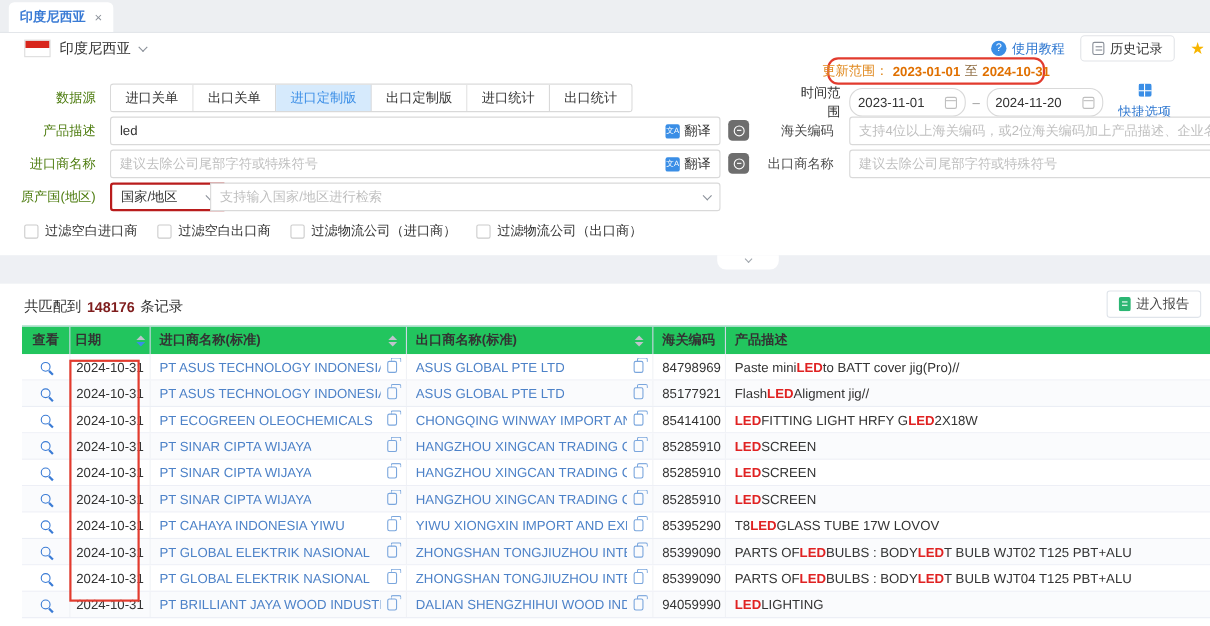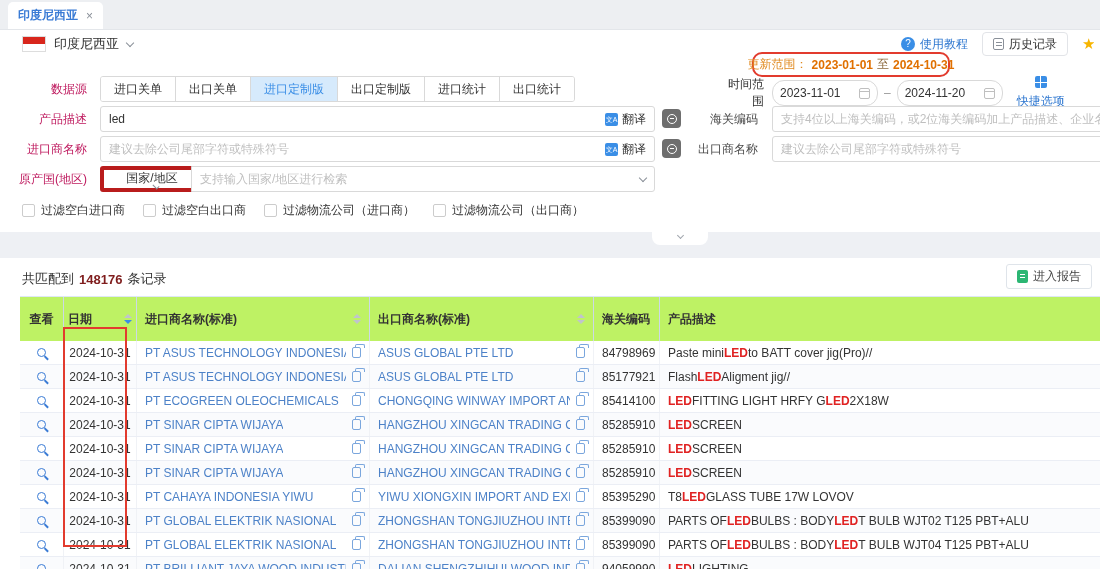--- a/index.html
+++ b/index.html
@@ -20,21 +20,21 @@
   .toolbar-right { position:absolute; right:6px; top:0; height:28px; display:flex; align-items:center; gap:14px; }
   .tutorial { display:flex; align-items:center; gap:5px; color:#2e77d0; cursor:pointer; }
   .ico-circle { width:14px; height:14px; border-radius:50%; background:#3a8ee6; color:#fff; font-size:10px; line-height:14px; text-align:center; }
   .history-btn { display:flex; align-items:center; gap:5px; height:24px; padding:0 10px; background:#fff; border:1px solid #e2e4e8; border-radius:4px; cursor:pointer; color:#333; }
   .ico-history { width:11px; height:12px; border:1px solid #8a9099; border-radius:2px; position:relative; }
   .ico-history::before { content:''; position:absolute; left:2px; top:3px; width:6px; height:1px; background:#8a9099; box-shadow:0 3px 0 #8a9099; }
   .star { color:#f7b500; font-size:15px; width:12px; overflow:hidden; }
 
   
   .search-panel { position:absolute; left:0; top:58px; width:1100px; height:174px; background:#fff; }
-  .flabel { position:absolute; left:0; width:95px; text-align:right; padding-right:8px; line-height:26px; color:#be185d; }
+  .flabel { position:absolute; left:0; width:95px; text-align:right; padding-right:8px; line-height:26px; color:#4d7c0f; }
   .flabel-r { position:absolute; left:640px; width:126px; text-align:right; padding-right:8px; line-height:26px; color:#4a4a4a; }
 
   .ds-tabs { position:absolute; left:100px; top:18px; display:flex; border:1px solid #d9d9d9; border-radius:3px; overflow:hidden; }
   .ds-tab { padding:0 13px; height:24px; line-height:24px; background:#fff; border-right:1px solid #d9d9d9; cursor:pointer; color:#333; white-space:nowrap; }
   .ds-tab:last-child { border-right:none; }
   .ds-tab.active { background:#d6eafc; color:#3a8ee6; }
 
   .time-row { position:absolute; left:720px; top:18px; display:flex; align-items:center; }
   .date-box { display:flex; align-items:center; width:106px; height:26px; border:1px solid #d9d9d9; border-radius:12px; padding:0 7px; background:#fff; }
   .date-box input { border:none; outline:none; flex:1; width:70px; font-size:12px; color:#333; font-family:inherit; background:transparent; }
@@ -50,21 +50,21 @@
   .translate { display:flex; align-items:center; gap:4px; flex:none; cursor:pointer; color:#333; }
   .ico-translate { width:13px; height:13px; background:#3a8ee6; border-radius:2px; color:#fff; font-size:7px; line-height:13px; text-align:center; }
   .dark-btn { position:absolute; left:662px; width:19px; height:19px; background:#6e6e6e; border-radius:4px; cursor:pointer; }
   .dark-btn::before { content:''; position:absolute; left:4.5px; top:4.5px; width:8px; height:8px; border:1px solid #fff; border-radius:50%; }
   .dark-btn::after { content:''; position:absolute; left:7.5px; top:9px; width:4px; height:1px; background:#fff; }
 
   .txt-input-r { position:absolute; left:772px; width:400px; height:26px; border:1px solid #d9d9d9; border-radius:3px; background:#fff; display:flex; align-items:center; padding:0 8px; }
   .txt-input-r input { border:none; outline:none; flex:1; font-size:12px; color:#333; font-family:inherit; background:transparent; }
   .txt-input-r input::placeholder { color:#bfbfbf; }
 
-  .origin-select { position:absolute; left:100px; top:108px; width:104px; height:26px; border:4px solid #b91c1c; border-radius:3px 0 0 3px; display:flex; align-items:center; justify-content:space-between; padding:0 8px; background:#fff; cursor:pointer;flex-direction:column; }
+  .origin-select { position:absolute; left:100px; top:108px; width:104px; height:26px; border:2px solid #b91c1c; border-radius:3px 0 0 3px; display:flex; align-items:center; justify-content:space-between; padding:0 8px; background:#fff; cursor:pointer; }
   .origin-input { position:absolute; left:191px; top:108px; width:464px; height:26px; border:1px solid #d9d9d9; border-radius:0 3px 3px 0; display:flex; align-items:center; padding:0 8px; background:#fff; }
   .origin-input input { border:none; outline:none; flex:1; font-size:12px; font-family:inherit; }
   .origin-input input::placeholder { color:#bfbfbf; }
 
   .filters { position:absolute; left:22px; top:144px; display:flex; gap:18px; align-items:center; }
   .filter-item { display:flex; align-items:center; gap:6px; cursor:pointer; color:#333; }
   .cb { width:13px; height:13px; border:1px solid #ccc; border-radius:2px; background:#fff; flex:none; }
 
   .collapse-tab { position:absolute; left:652px; top:232px; width:56px; height:13px; background:#fff; border-radius:0 0 8px 8px; display:flex; align-items:flex-start; justify-content:center; z-index:3; cursor:pointer; }
   .collapse-tab .chev { border-color:#a0a6ad; margin:1px 0 0 0; width:5px; height:5px; }
@@ -72,21 +72,21 @@
   .gap { position:absolute; left:0; top:232px; width:1100px; height:26px; background:#eef0f4; }
 
   
   .results { position:absolute; left:0; top:258px; width:1100px; height:311px; background:#fff; }
   .count-row { position:absolute; left:22px; top:12px; font-size:13px; display:flex; gap:5px; align-items:center; }
   .count-num { color:#7f1d1d; font-weight:bold; }
   .report-btn { position:absolute; right:8px; top:6px; height:25px; display:flex; align-items:center; gap:5px; padding:0 10px; border:1px solid #dfe4ea; border-radius:3px; background:#fff; cursor:pointer; color:#444; }
   .ico-report { width:11px; height:13px; background:#2bb673; border-radius:2px; background-image:linear-gradient(#fff,#fff),linear-gradient(#fff,#fff); background-size:5px 1px,5px 1px; background-position:3px 4px,3px 7px; background-repeat:no-repeat; }
 
   .table { position:absolute; left:20px; top:38px; width:1080px; }
-  .thead { display:flex; height:45px; background:#bef264; border-top:1px solid #dfe8f4; font-weight:bold; }
+  .thead { display:flex; height:26px; background:#22c55e; border-top:1px solid #dfe8f4; font-weight:bold; }
   .th { display:flex; align-items:center; padding:0 8px; border-right:1px solid #ccd8e6; color:#333; }
   .th.between { justify-content:space-between; }
   .th:last-child { border-right:none; }
   .sort { display:flex; flex-direction:column; gap:2px; cursor:pointer; }
   .sort i { display:block; width:0; height:0; border-left:4px solid transparent; border-right:4px solid transparent; }
   .sort .up { border-bottom:4px solid #c0c4cc; }
   .sort .down { border-top:4px solid #c0c4cc; }
   .sort .down.active { border-top-color:#3a8ee6; }
 
   .trow { display:flex; height:24px; border-bottom:1px solid #ebeef5; background:#fff; }

